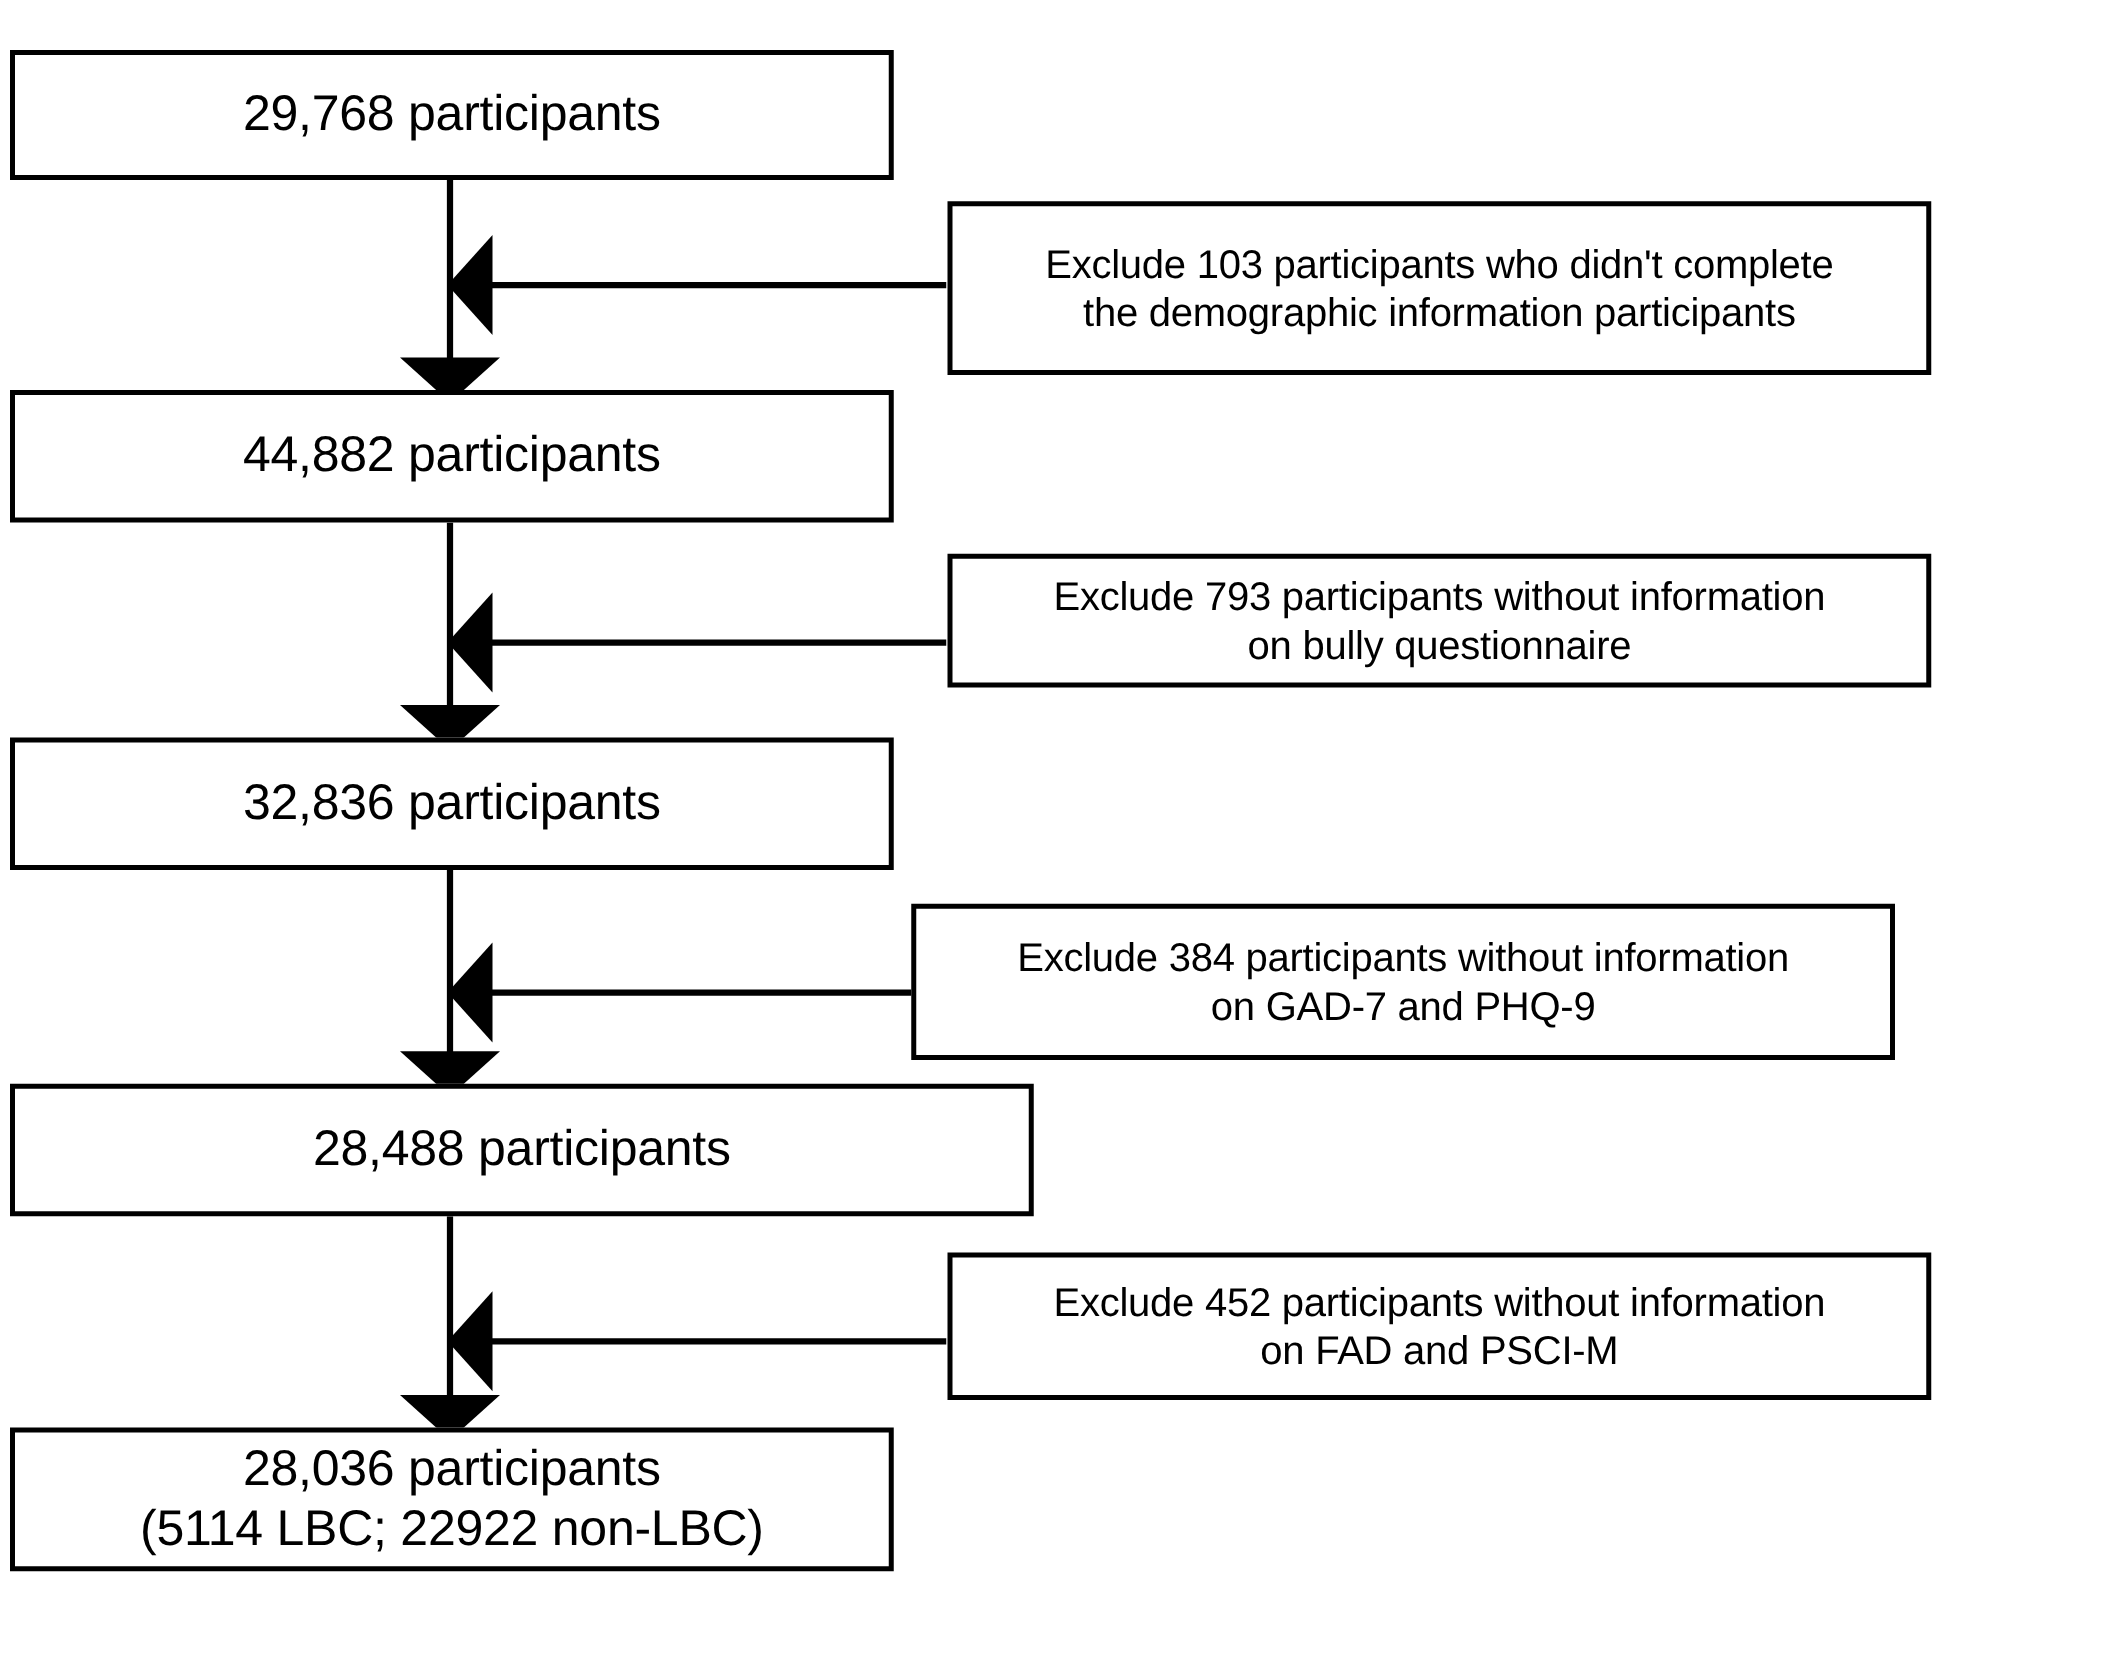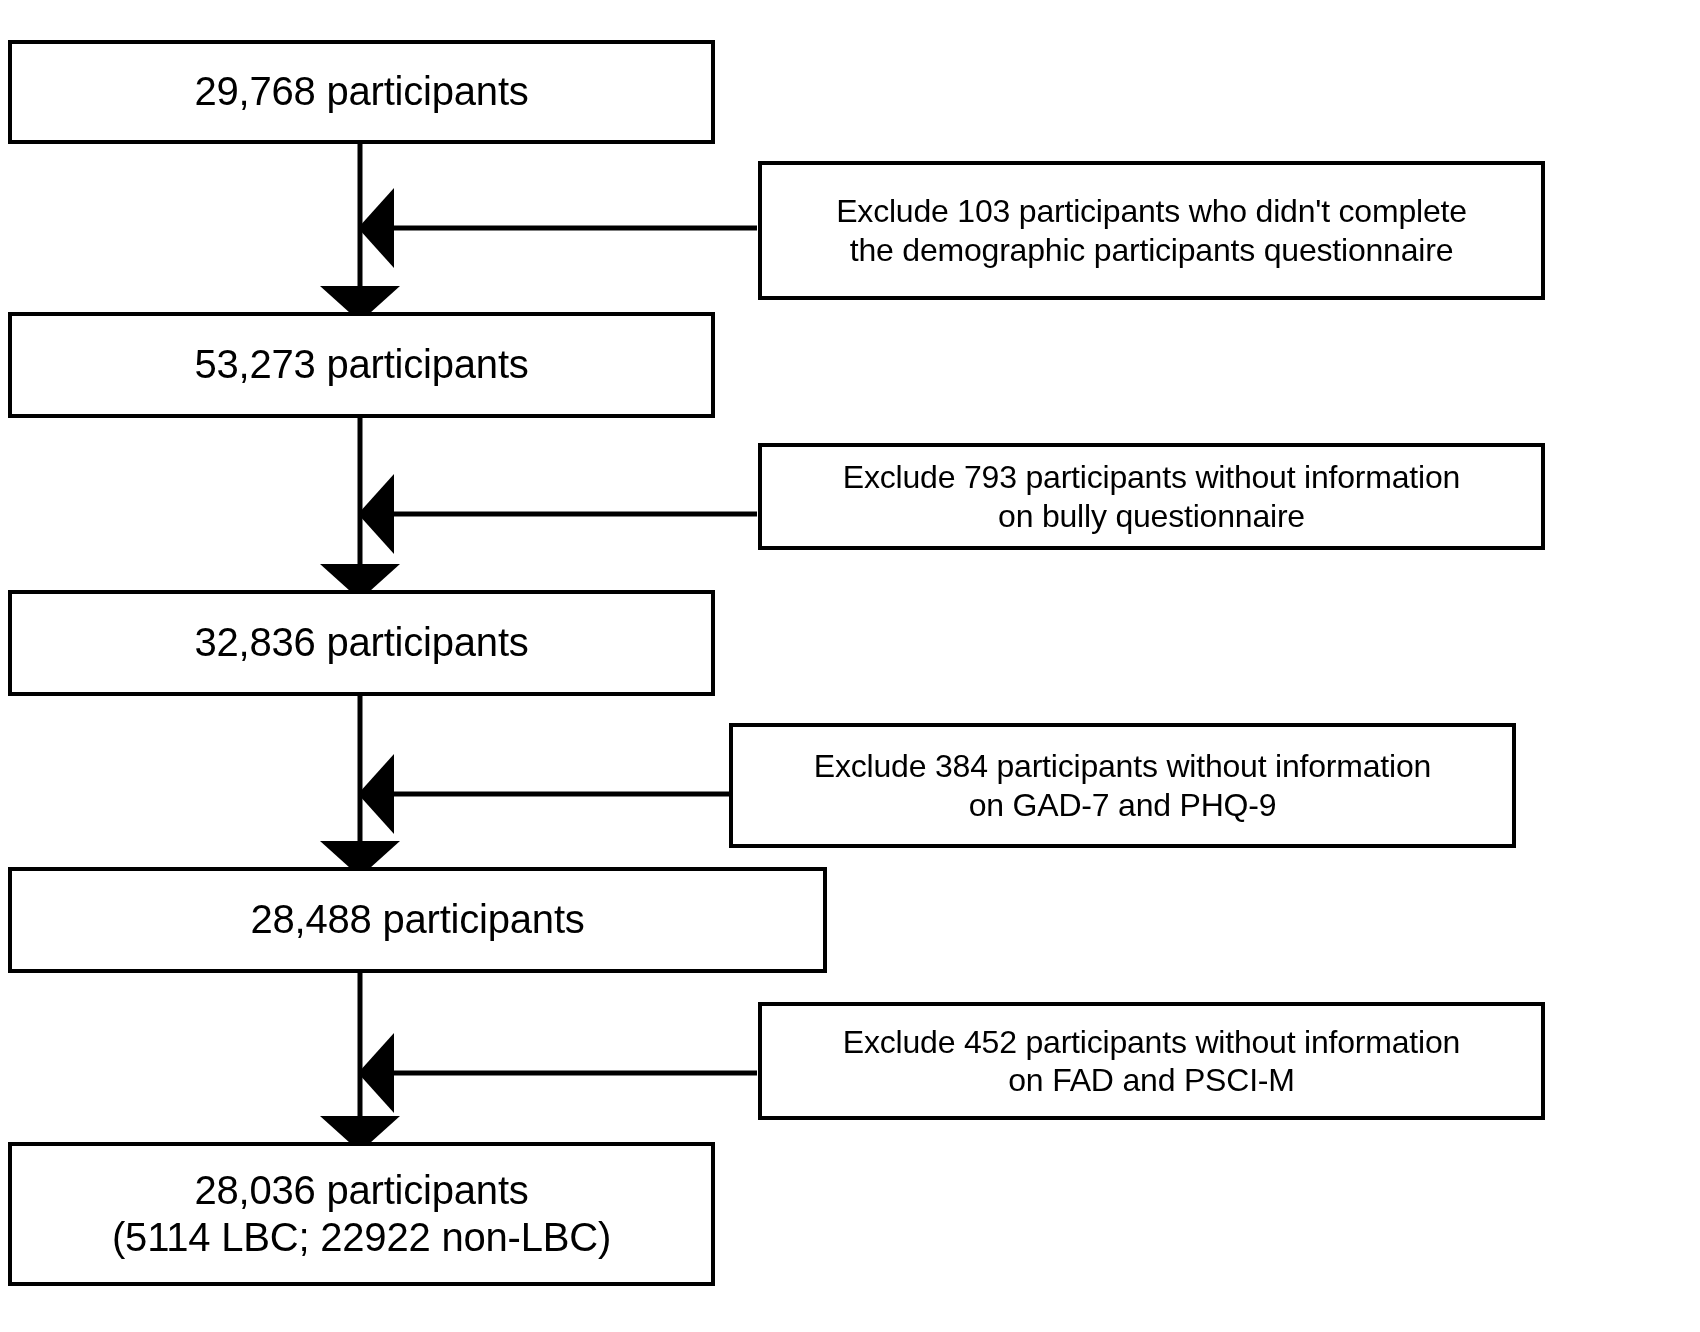--- a/index.html
+++ b/index.html
@@ -89,39 +89,39 @@
       <line x1="757" y1="762" x2="376" y2="762" marker-end="url(#arrowLeft)"></line>
       <line x1="757" y1="1041" x2="376" y2="1041" marker-end="url(#arrowLeft)"></line>
     </g>
   </svg>
 
   <div class="node-box" style="left:8px; top:8px; width:707px; height:104px;">
     <div class="node-text">29,768 participants</div>
   </div>
 
   <div class="node-box" style="left:8px; top:280px; width:707px; height:106px;">
-    <div class="node-text">53,273 participants</div>
+    <div class="node-text">44,882 participants</div>
   </div>
 
   <div class="node-box" style="left:8px; top:558px; width:707px; height:106px;">
     <div class="node-text">32,836 participants</div>
   </div>
 
   <div class="node-box" style="left:8px; top:835px; width:819px; height:106px;">
     <div class="node-text">28,488 participants</div>
   </div>
 
-  <div class="node-box" style="left:8px; top:1110px; width:707px; height:144px;">
+  <div class="node-box" style="left:8px; top:1110px; width:707px; height:115px;">
     <div class="node-text">28,036 participants</div>
     <div class="node-text">(5114 LBC; 22922 non-LBC)</div>
   </div>
 
   <div class="excl-box" style="left:758px; top:129px; width:787px; height:139px;">
     <div class="excl-text">Exclude 103 participants who didn't complete</div>
-    <div class="excl-text">the demographic participants questionnaire</div>
+    <div class="excl-text">the demographic information participants</div>
   </div>
 
   <div class="excl-box" style="left:758px; top:411px; width:787px; height:107px;">
     <div class="excl-text">Exclude 793 participants without information</div>
     <div class="excl-text">on bully questionnaire</div>
   </div>
 
   <div class="excl-box" style="left:729px; top:691px; width:787px; height:125px;">
     <div class="excl-text">Exclude 384 participants without information</div>
     <div class="excl-text">on GAD-7 and PHQ-9</div>

